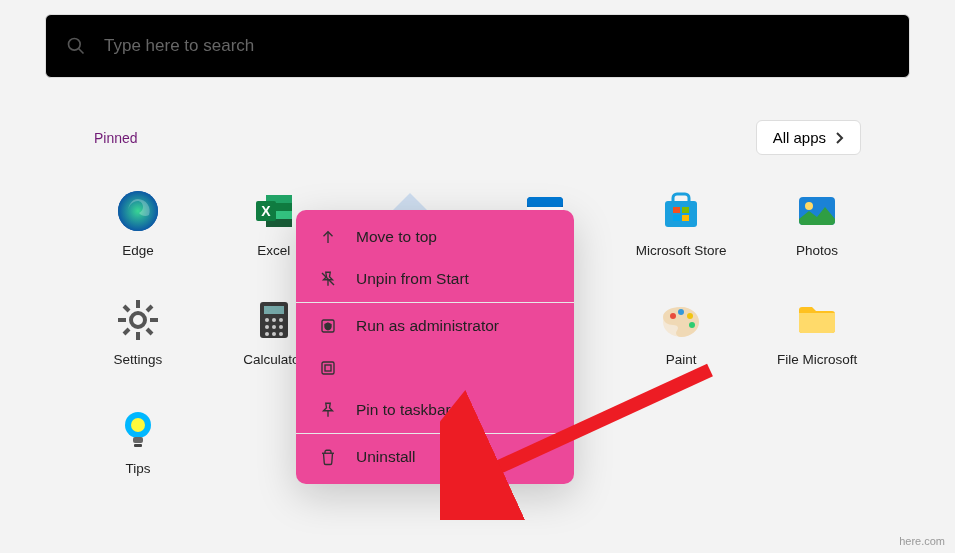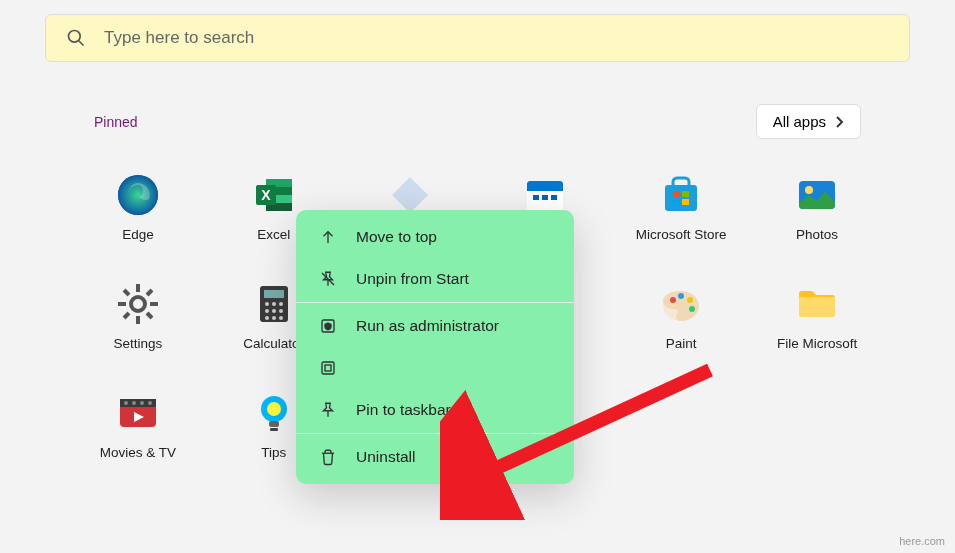--- a/index.html
+++ b/index.html
@@ -1,27 +1,27 @@
 <!DOCTYPE html>
 <html><head>
 <meta charset="utf-8">
 <style>
 *{box-sizing:border-box;margin:0;padding:0;font-family:"Segoe UI",Arial,sans-serif}
 body{background:#f3f3f3;width:955px;height:553px;overflow:hidden;position:relative}
-.search-bar{margin:14px 45px 0 45px;height:48px;background:#fef9c3;border:1px solid #ddd;border-radius:6px;display:flex;align-items:center;padding:0 20px;color:#555}
+.search-bar{margin:14px 45px 0 45px;height:64px;background:#000000;border:1px solid #ddd;border-radius:6px;display:flex;align-items:center;padding:0 20px;color:#555}
 .search-bar svg{margin-right:18px;flex-shrink:0}
 .search-bar span{font-size:17px;color:#666}
 .section-header{display:flex;justify-content:space-between;align-items:center;margin:42px 94px 0 94px}
 .section-title{font-weight:400;font-size:14px;color:#701a75}
 .all-apps{background:#fff;border:1px solid #ddd;border-radius:6px;padding:8px 16px;display:flex;align-items:center;gap:8px;font-size:15px;cursor:pointer}
 .grid{margin:24px 70px 0 70px;display:grid;grid-template-columns:repeat(6,1fr);gap:20px 0;position:relative}
 .app{display:flex;flex-direction:column;align-items:center;gap:10px;padding:10px 0;cursor:pointer}
 .app-icon{width:44px;height:44px;display:flex;align-items:center;justify-content:center}
 .app-label{font-size:13.5px;color:#222;text-align:center}
-.context-menu{position:absolute;left:296px;top:210px;width:278px;background:#86efac;border-radius:10px;box-shadow:0 12px 40px rgba(0,0,0,0.18);padding:6px 0;z-index:10}
+.context-menu{position:absolute;left:296px;top:210px;width:278px;background:#ec4899;border-radius:10px;box-shadow:0 12px 40px rgba(0,0,0,0.18);padding:6px 0;z-index:10}
 .menu-item{display:flex;align-items:center;gap:18px;padding:11px 22px;font-size:15.5px;color:#222;cursor:pointer}
 .menu-divider{height:1px;background:#e8e8e8;margin:2px 0}
 .menu-icon{width:20px;height:20px;display:flex;align-items:center;justify-content:center;color:#333}
 .arrow{position:absolute;left:440px;top:350px;z-index:20;pointer-events:none}
 .watermark{position:absolute;bottom:6px;right:10px;font-size:11px;color:#999}
 </style>
 </head>
 <body>
 
 <div class="search-bar">
@@ -189,34 +189,20 @@
   <div class="app">
     <div class="app-icon">
       <svg width="44" height="44" viewBox="0 0 44 44">
           <path d="M4 12a3 3 0 0 1 3-3h10l4 4h16a3 3 0 0 1 3 3v16a3 3 0 0 1-3 3H7a3 3 0 0 1-3-3z" fill="#ffc120"></path>
           <path d="M4 15h36v17a3 3 0 0 1-3 3H7a3 3 0 0 1-3-3z" fill="#ffda6a"></path>
         </svg>
     </div>
     <div class="app-label">File Microsoft</div>
   </div>
 
-  <div class="app">
-    <div class="app-icon">
-      <svg width="44" height="44" viewBox="0 0 44 44">
-          <rect x="4" y="8" width="36" height="28" rx="4" fill="#d13438"></rect>
-          <rect x="4" y="8" width="36" height="8" fill="#3a3a3a"></rect>
-          <circle cx="10" cy="12" r="2" fill="#888"></circle>
-          <circle cx="18" cy="12" r="2" fill="#888"></circle>
-          <circle cx="26" cy="12" r="2" fill="#888"></circle>
-          <circle cx="34" cy="12" r="2" fill="#888"></circle>
-          <polygon points="18,21 18,31 28,26" fill="#fff"></polygon>
-        </svg>
-    </div>
-    <div class="app-label">Movies &amp; TV</div>
-  </div>
 
   <div class="app">
     <div class="app-icon">
       <svg width="44" height="44" viewBox="0 0 44 44">
           <circle cx="22" cy="18" r="13" fill="#00b7ff"></circle>
           <circle cx="22" cy="18" r="7" fill="#fff93b"></circle>
           <rect x="17" y="30" width="10" height="6" rx="2" fill="#666"></rect>
           <rect x="18" y="37" width="8" height="3" rx="1" fill="#444"></rect>
         </svg>
     </div>

